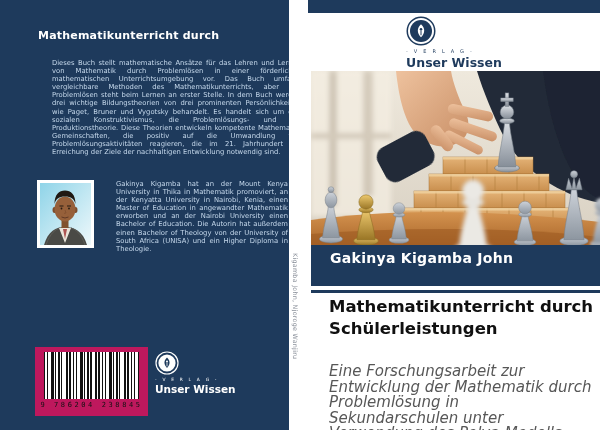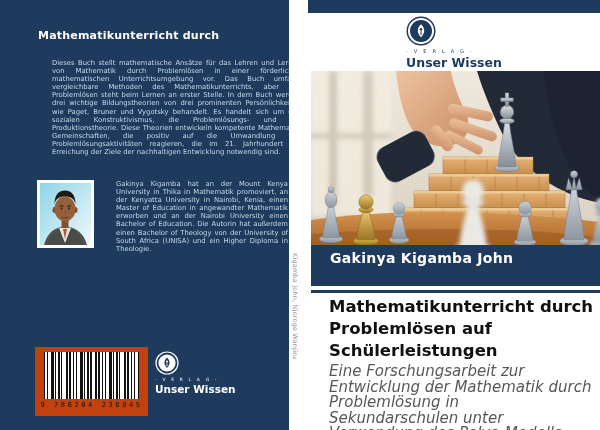--- a/index.html
+++ b/index.html
@@ -11,21 +11,21 @@
   .back-title{position:absolute;left:38px;top:27px;width:250px;margin:0;
               color:#fff;font-size:11px;font-weight:bold;line-height:17px;letter-spacing:.2px;}
   .back-title span{display:block;white-space:nowrap;}
   .blurb{position:absolute;left:52px;top:59px;width:249px;margin:0;
          color:#c6d9ec;font-size:6.8px;line-height:8.1px;text-align:justify;}
   .bio-row{position:absolute;left:37px;top:180px;width:251px;display:flex;gap:22px;align-items:flex-start;}
   .portrait{flex:0 0 auto;width:51px;height:62px;border:3px solid #fff;background:#bfe6f2;}
   .portrait svg{display:block;width:51px;height:62px;}
   .bio{margin:0;flex:1;color:#c6d9ec;font-size:6.8px;line-height:8.1px;text-align:justify;}
 
-  .barcode-box{position:absolute;left:35px;top:347px;width:113px;height:69px;background:#c2410c;}
+  .barcode-box{position:absolute;left:35px;top:347px;width:113px;height:69px;background:#be185d;}
   .bars{height:47px;margin:5px 9px 0 9px;
         background:repeating-linear-gradient(90deg,
           #111 0px,#111 1.5px,#fff 1.5px,#fff 3px,
           #111 3px,#111 4px,#fff 4px,#fff 7.5px,
           #111 7.5px,#111 10px,#fff 10px,#fff 11px,
           #111 11px,#111 12.2px,#fff 12.2px,#fff 14.5px);}
   .digits{margin-top:2px;text-align:center;color:#111;
           font-family:"DejaVu Sans Mono","Liberation Mono",monospace;
           font-size:7px;letter-spacing:2.6px;white-space:nowrap;}
 
@@ -279,18 +279,17 @@
       </svg>
     </div>
 
     <div class="author-band">
       <div>Gakinya Kigamba John</div>
     </div>
     <div class="rule"></div>
 
     <h1 class="front-title">
       <span>Mathematikunterricht durch</span>
-      <span>Problemlösen auf</span>
       <span>Schülerleistungen</span>
     </h1>
     <p class="subtitle">Eine Forschungsarbeit zur Entwicklung der Mathematik durch Problemlösung in Sekundarschulen unter Verwendung des Polya-Modells</p>
   </section>
 </div>
 
 </body></html>

